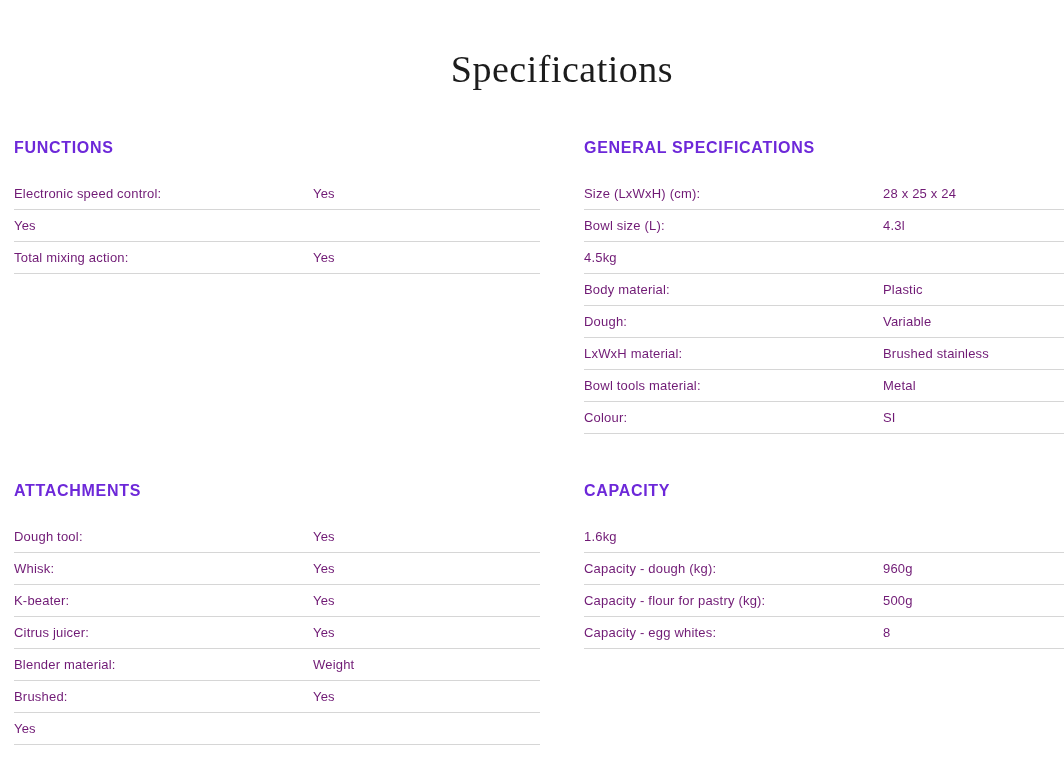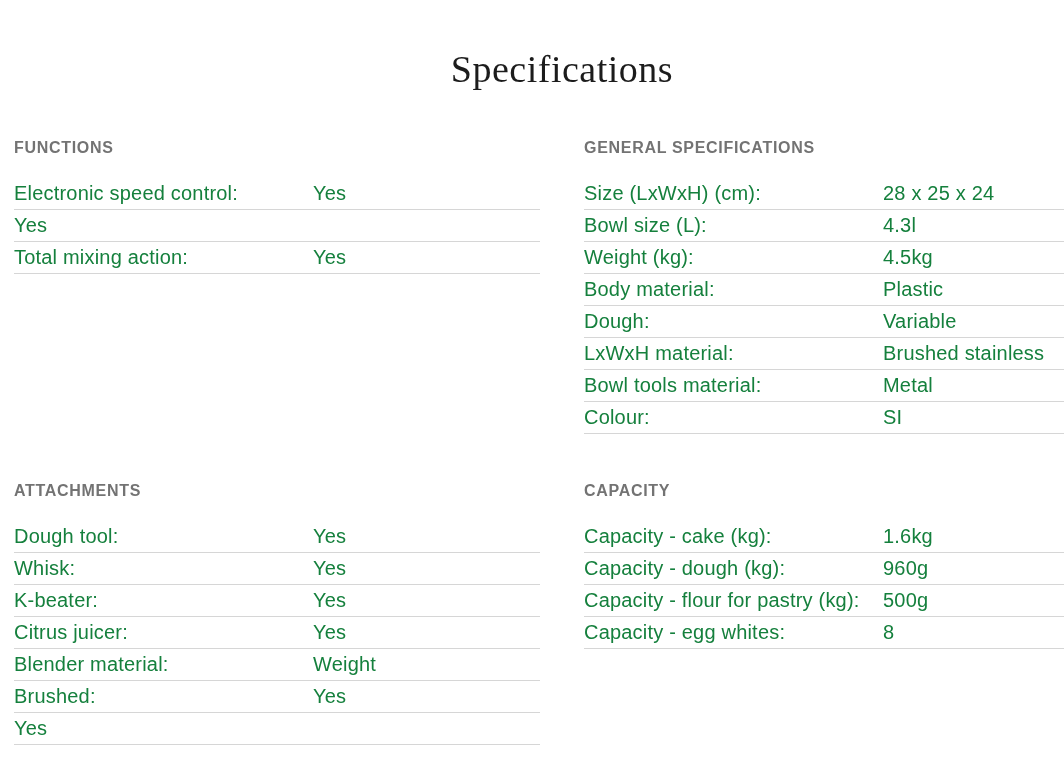--- a/index.html
+++ b/index.html
@@ -34,35 +34,35 @@
     column-gap: 44px;
     row-gap: 47px;
     align-items: start;
   }
   .spec-section {}
   .section-title {
     font-size: 16px;
     font-weight: 700;
     line-height: 19px;
     letter-spacing: 0.7px;
-    color: #737373;
+    color: #6d28d9;
     margin-bottom: 21px;
     text-transform: uppercase;
   }
   .spec-rows {}
   .spec-row {
     display: grid;
     grid-template-columns: 299px 1fr;
     align-items: center;
     height: 32px;
     border-bottom: 1px solid #d6d6d6;
   }
   .spec-label, .spec-value {
-    font-size: 20px;
-    color: #15803d;
+    font-size: 13px;
+    color: #701a75;
     letter-spacing: 0.2px;
     white-space: nowrap;
   }
 </style>
 </head>
 <body>
 
 <div class="page">
 
   <h1 class="page-title">Specifications</h1>
@@ -91,21 +91,20 @@
       <div class="spec-rows">
           <div class="spec-row">
             <span class="spec-label">Size (LxWxH) (cm):</span>
             <span class="spec-value">28 x 25 x 24</span>
           </div>
           <div class="spec-row">
             <span class="spec-label">Bowl size (L):</span>
             <span class="spec-value">4.3l</span>
           </div>
           <div class="spec-row">
-            <span class="spec-label">Weight (kg):</span>
             <span class="spec-value">4.5kg</span>
           </div>
           <div class="spec-row">
             <span class="spec-label">Body material:</span>
             <span class="spec-value">Plastic</span>
           </div>
           <div class="spec-row">
             <span class="spec-label">Dough:</span>
             <span class="spec-value">Variable</span>
           </div>
@@ -154,21 +153,20 @@
           <div class="spec-row">
             <span class="spec-value">Yes</span>
           </div>
         </div>
     </section>
 
     <section class="spec-section">
       <h2 class="section-title">CAPACITY</h2>
       <div class="spec-rows">
           <div class="spec-row">
-            <span class="spec-label">Capacity - cake (kg):</span>
             <span class="spec-value">1.6kg</span>
           </div>
           <div class="spec-row">
             <span class="spec-label">Capacity - dough (kg):</span>
             <span class="spec-value">960g</span>
           </div>
           <div class="spec-row">
             <span class="spec-label">Capacity - flour for pastry (kg):</span>
             <span class="spec-value">500g</span>
           </div>

